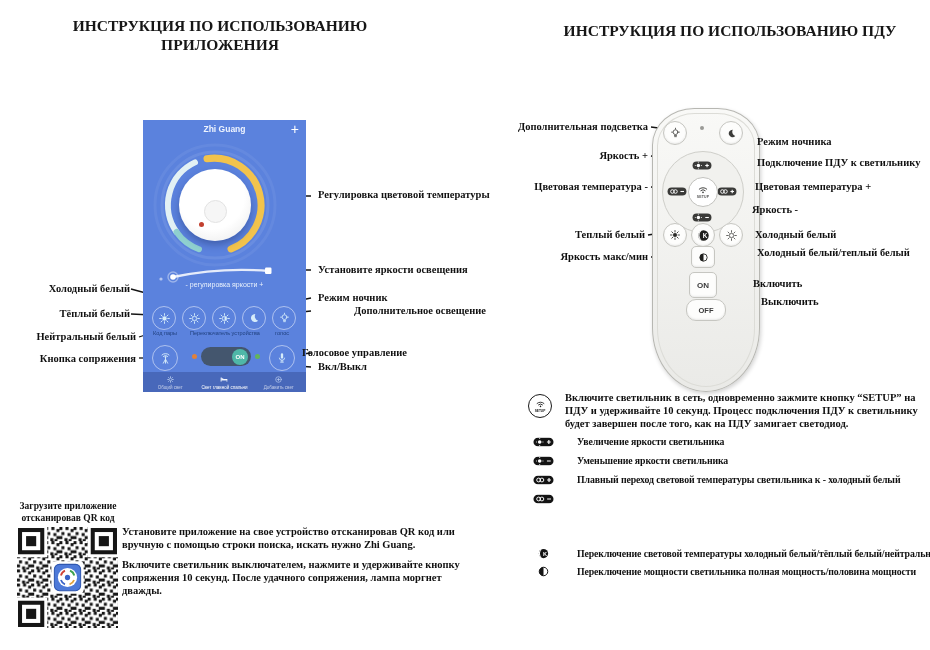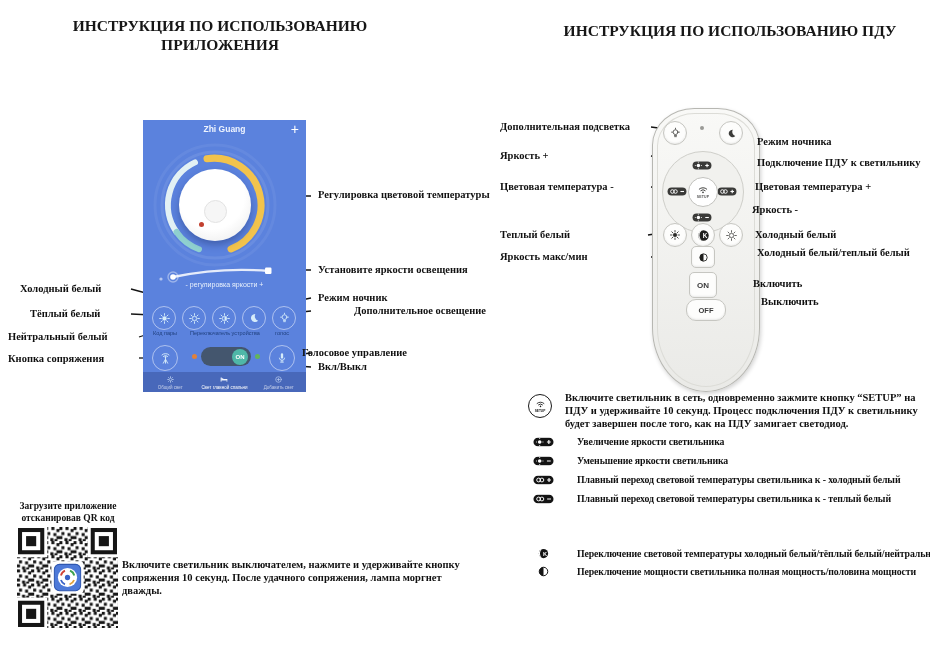--- a/index.html
+++ b/index.html
@@ -1,20 +1,20 @@
 <!DOCTYPE html>
 <html><head>
 <meta charset="utf-8">
 <style>
   html,body{margin:0;padding:0;background:#fff;}
   #page{position:relative;width:930px;height:650px;background:#fff;overflow:hidden;
         font-family:"Liberation Serif",serif;color:#111;}
   .abs{position:absolute;}
   .lbl{position:absolute;font-weight:bold;font-size:10.5px;color:#101010;white-space:nowrap;}
-  .lblR{}
+  .lblR{text-align:right;}
   .title{position:absolute;font-weight:bold;font-size:15.5px;text-align:center;line-height:19px;color:#161616;}
   svg{display:block;}
   
   #app{position:absolute;left:143px;top:120px;width:163px;height:272px;background:#5b82dd;}
   #app .topbar{position:absolute;left:0;top:0;width:100%;height:20px;}
   #app .apptitle{position:absolute;left:0;top:4px;width:100%;text-align:center;
       font-family:"Liberation Sans",sans-serif;font-size:8.5px;font-weight:bold;color:#eef4ff;}
   #app .addbtn{position:absolute;right:7px;top:1px;font-family:"Liberation Sans",sans-serif;
       font-size:14px;color:#fff;}
   .knob{position:absolute;left:36px;top:49px;width:72px;height:72px;border-radius:50%;
@@ -374,20 +374,21 @@
       <rect x="37" y="37" width="26" height="26" rx="5" fill="#4d79d8" stroke="#2f57b0" stroke-width="1"></rect>
       <circle cx="50" cy="50" r="9.5" fill="#fff"></circle>
       <path d="M43.5 48a7 7 0 0 1 4-4.8" fill="none" stroke="#d04438" stroke-width="1.8"></path>
       <path d="M52.5 43.2a7 7 0 0 1 4.2 4.8" fill="none" stroke="#3da04e" stroke-width="1.8"></path>
       <path d="M56.5 52.5a7 7 0 0 1-4.5 4.3" fill="none" stroke="#e2a13a" stroke-width="1.8"></path>
       <path d="M47.5 56.8a7 7 0 0 1-4-4.3" fill="none" stroke="#3a63c8" stroke-width="1.8"></path>
       <circle cx="50" cy="50" r="2.6" fill="#3a63c8"></circle>
     </g>
   </svg>
 
+  <div class="para" style="left:122px;top:526px;width:335px;">Установите приложение на свое устройство отсканировав QR код или вручную с помощью строки поиска, искать нужно Zhi Guang.</div>
   <div class="para" style="left:122px;top:559px;width:340px;">Включите светильник выключателем, нажмите и удерживайте кнопку сопряжения 10 секунд. После удачного сопряжения, лампа моргнет дважды.</div>
 
   <div class="title" style="left:540px;top:21px;width:380px;">ИНСТРУКЦИЯ ПО ИСПОЛЬЗОВАНИЮ ПДУ</div>
 
   <div id="remote">
     <div class="inner"></div>
     <div class="rbtn rcirc" style="left:10px;top:12px;">
       <svg width="13" height="13" style="color:#4a4a48">
           <use href="#sym-bulb" width="13" height="13"></use>
         </svg>
@@ -494,21 +495,20 @@
         </svg>
       </span>
     <span class="legtxt">Плавный переход световой температуры светильника к - холодный белый</span>
   </div>
   <div class="legrow" style="top:491px;">
     <span class="legicon">
         <svg width="21" height="10" viewBox="0 0 22 10">
           <use href="#sym-pill-cc-minus"></use>
         </svg>
       </span>
-    <span class="legtxt">Плавный переход световой температуры светильника к - теплый белый</span>
   </div>
   <div class="legrow" style="top:546px;">
     <span class="legicon">
         <svg width="15" height="15">
           <use href="#sym-ck" width="15" height="15"></use>
         </svg>
       </span>
     <span class="legtxt">Переключение световой температуры холодный белый/тёплый белый/нейтральный белый</span>
   </div>
   <div class="legrow" style="top:564px;">

